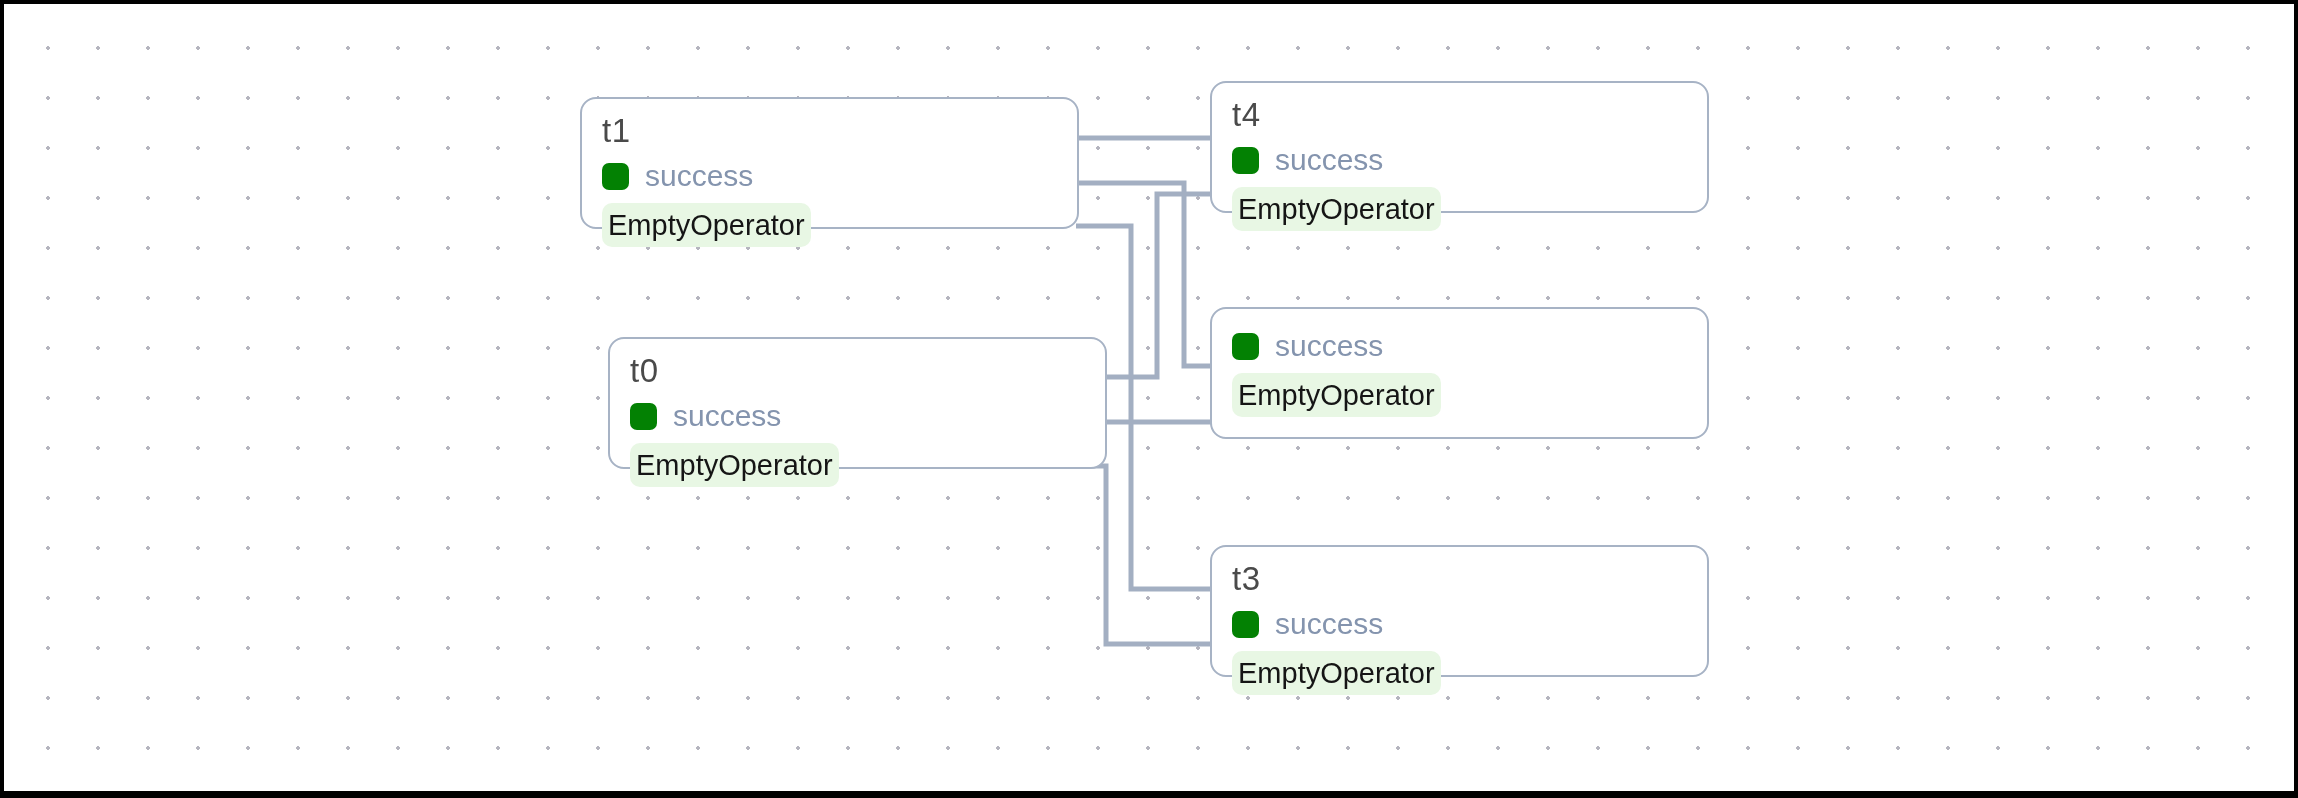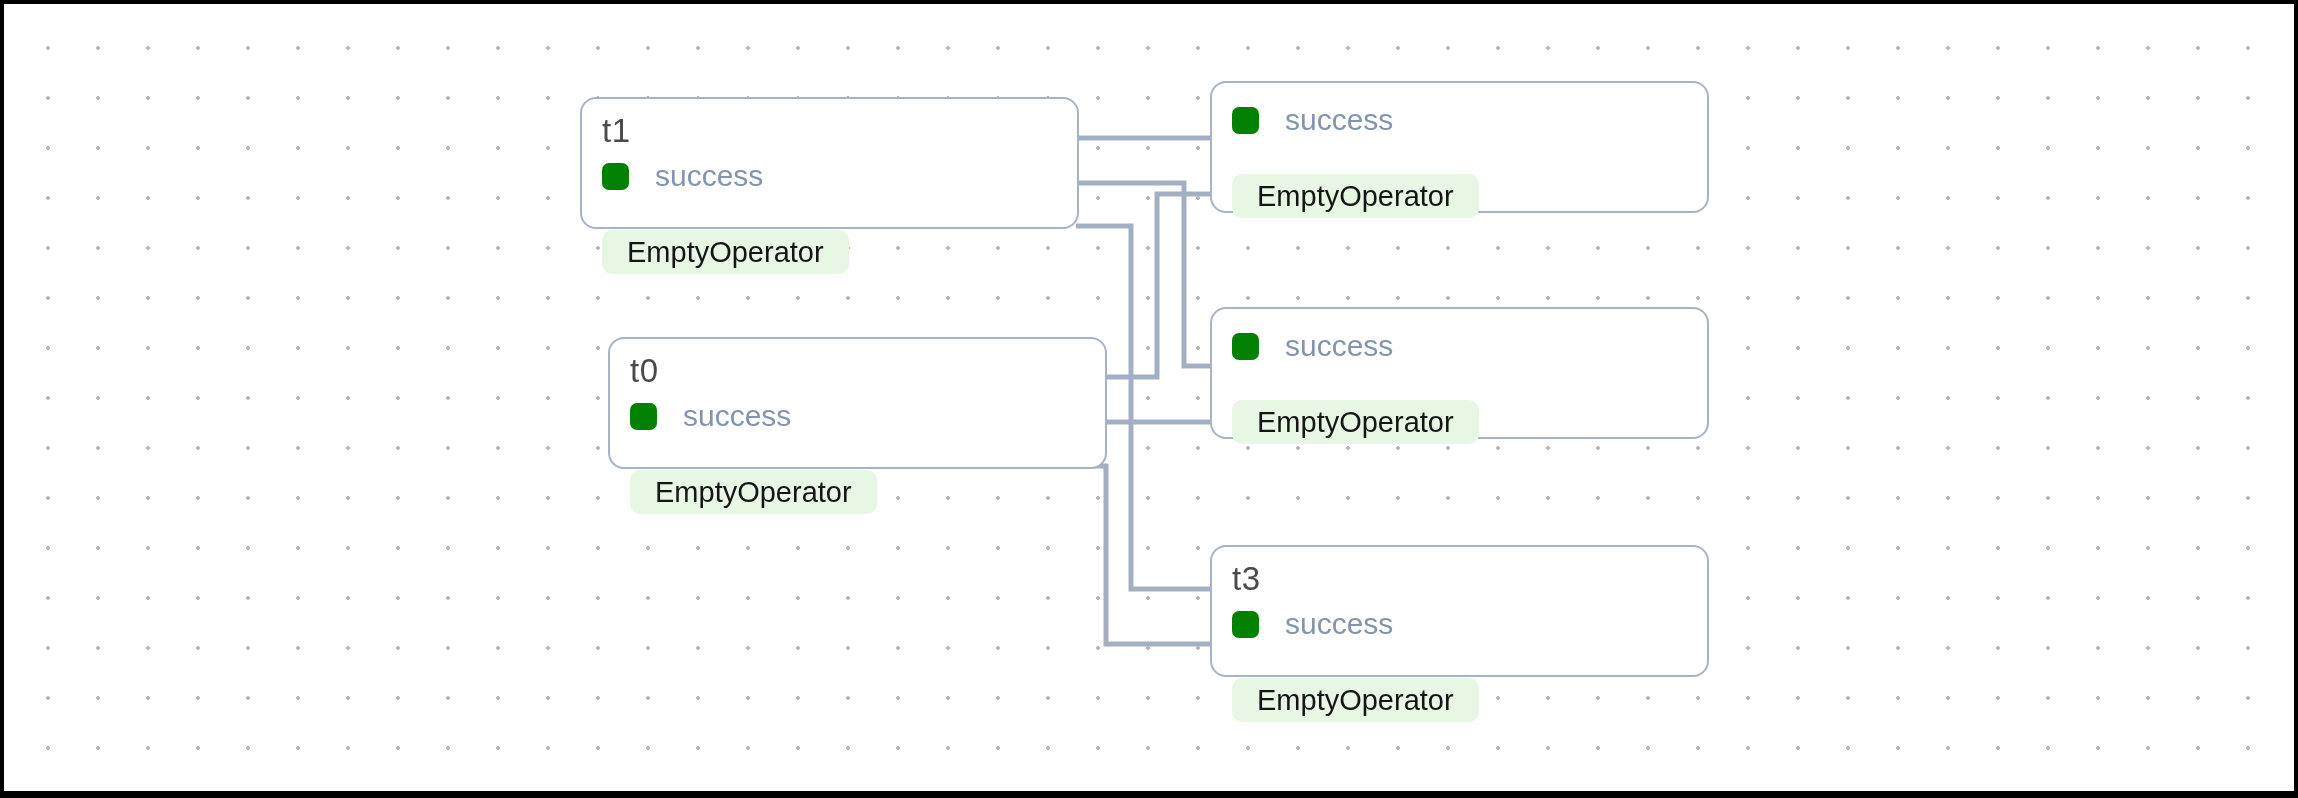--- a/index.html
+++ b/index.html
@@ -53,21 +53,21 @@
   }
   .node-title {
     font-size: 33px;
     line-height: 40px;
     color: var(--c-title-text, #4a4a4a);
     letter-spacing: 0.5px;
   }
   .status-row {
     display: flex;
     align-items: center;
-    gap: 26px;
+    gap: 16px;
     margin-top: 7px;
     height: 36px;
   }
   .status-square {
     width: 27px;
     height: 27px;
     border-radius: 7px;
     background: var(--c-status-success, #038103);
     flex: 0 0 auto;
   }
@@ -76,25 +76,24 @@
     line-height: 36px;
     color: var(--c-status-text, #8494ae);
   }
   .op-row {
     margin-top: 9px;
   }
   .op-pill {
     display: inline-block;
     background: var(--c-operator-bg, #e8f7e4);
     border-radius: 10px;
-    padding: 4px 25px;
+    padding: 4px 6px;
     font-size: 29px;
     line-height: 36px;
     color: #151515;
-    margin-top: 27px;
   }
 </style>
 </head>
 <body>
 
 <div class="frame">
   <svg class="edges-layer" width="2298" height="798" viewBox="0 0 2298 798" xmlns="http://www.w3.org/2000/svg">
       <polyline points="1072,134 1210,134"></polyline>
       <polyline points="1072,179 1180,179 1180,362 1210,362"></polyline>
       <polyline points="1072,222 1127,222 1127,585 1210,585"></polyline>
@@ -117,20 +116,21 @@
     <div class="node-title">t0</div>
     <div class="status-row">
       <span class="status-square"></span>
       <span class="status-text">success</span>
     </div>
     <div class="op-row">
       <span class="op-pill">EmptyOperator</span>
     </div>
   </div>
       <div class="task-node" style="left: 1206px; top: 77px;">
+    <div class="node-title">t4</div>
     <div class="status-row">
       <span class="status-square"></span>
       <span class="status-text">success</span>
     </div>
     <div class="op-row">
       <span class="op-pill">EmptyOperator</span>
     </div>
   </div>
       <div class="task-node" style="left: 1206px; top: 303px;">
     <div class="status-row">

